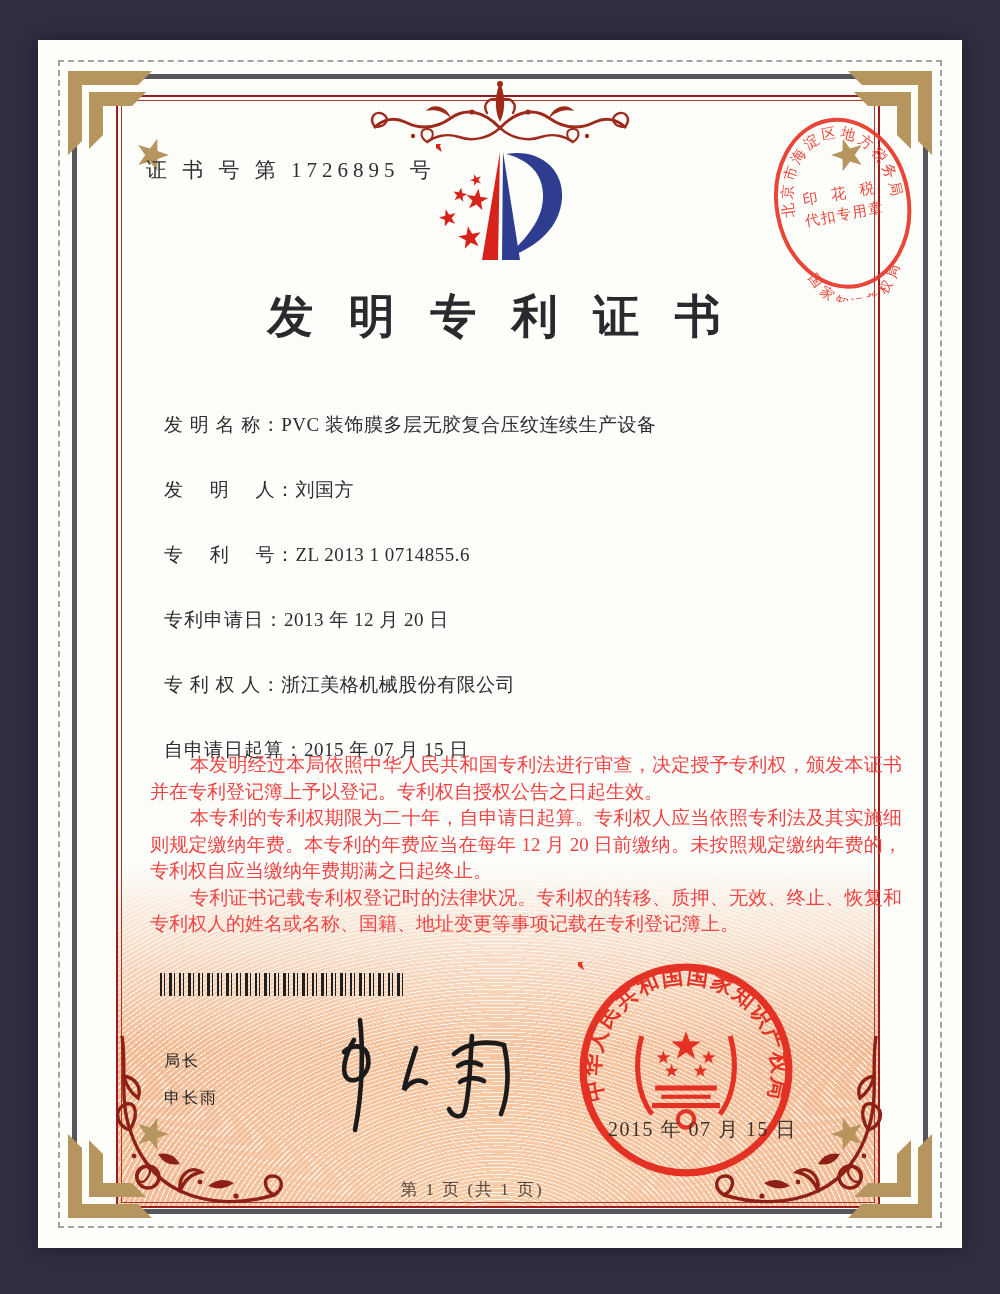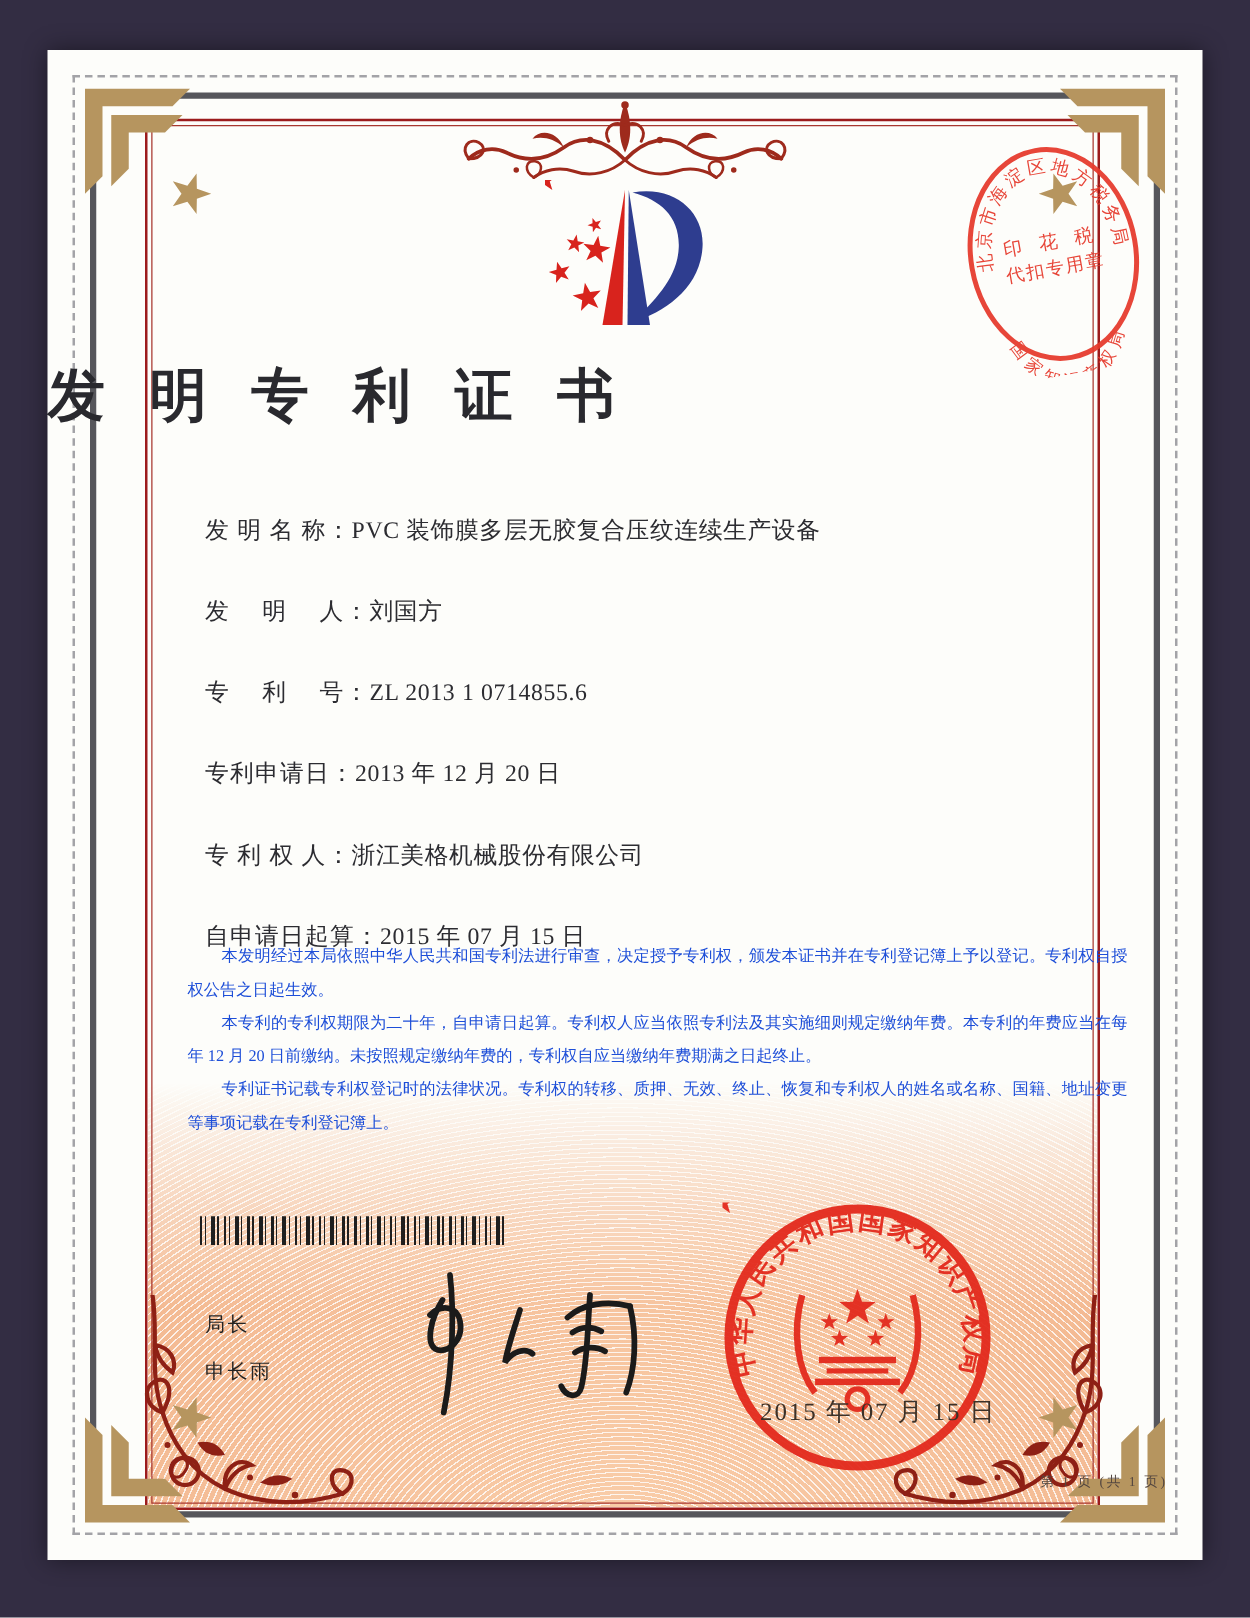--- a/index.html
+++ b/index.html
@@ -35,44 +35,44 @@
   .flourish-top{position:absolute;left:50%;top:36px;transform:translateX(-50%);
     width:270px;height:96px;z-index:3;}
   .floral{position:absolute;width:195px;height:178px;z-index:3;}
   .floral.bl{left:74px;bottom:34px;}
   .floral.br{right:76px;bottom:34px;transform:scaleX(-1);}
   .cert-no{position:absolute;left:108px;top:116px;z-index:4;
     font-size:21px;letter-spacing:5px;color:#2e2e33;}
   .logo{position:absolute;left:398px;top:104px;width:134px;height:126px;z-index:4;}
   .tax-seal{position:absolute;left:726px;top:70px;width:160px;height:190px;
     transform:rotate(-10deg);z-index:5;opacity:.93;}
-  .title{position:absolute;left:0;right:0;top:246px;z-index:4;text-align:left;
+  .title{position:absolute;left:0;right:0;top:246px;z-index:4;text-align:center;
     font-size:46px;font-weight:bold;letter-spacing:12px;color:#29292e;}
   .fields{position:absolute;left:126px;top:356px;right:100px;z-index:4;
     font-size:19px;color:#2c2c31;}
   .field-row{margin:16px 0 39px 0;line-height:26px;}
   .field-label{white-space:pre;letter-spacing:1px;}
   .field-value{letter-spacing:.5px;}
   .body-text{position:absolute;left:112px;top:712px;width:752px;z-index:4;
-    font-size:13px;line-height:26.5px;color:#1d4ed8;text-align:justify;}
+    font-size:19px;line-height:26.5px;color:#ef4444;text-align:justify;}
   .body-text p{margin:0;text-indent:2.1em;}
   .barcode{position:absolute;left:122px;top:933px;width:244px;height:23px;z-index:4;
     background:repeating-linear-gradient(90deg,
       #1f1f1f 0 2px,transparent 2px 4px,#1f1f1f 4px 5px,transparent 5px 9px,
       #1f1f1f 9px 12px,transparent 12px 14px,#1f1f1f 14px 15px,transparent 15px 19px);
   }
   .signer{position:absolute;left:126px;top:1002px;z-index:4;
     font-family:"Liberation Sans","DejaVu Sans",sans-serif;
     font-size:16px;line-height:37px;color:#232323;font-weight:500;letter-spacing:2px;}
   .signature{position:absolute;left:256px;top:972px;width:250px;height:128px;z-index:4;}
   .office-seal{position:absolute;left:540px;top:922px;width:216px;height:216px;z-index:5;opacity:.95;}
   .seal-date{position:absolute;left:570px;top:1076px;z-index:6;
     font-size:20px;letter-spacing:1.5px;color:#3c3128;}
-  .footer{position:absolute;left:0;width:924px;top:1138px;z-index:4;text-align:right;
-    transform:translateX(-28px);font-size:11px;letter-spacing:2px;color:#544740;}
+  .footer{position:absolute;left:0;width:924px;top:1138px;z-index:4;text-align:center;
+    transform:translateX(-28px);font-size:17px;letter-spacing:2px;color:#544740;}
   svg text{font-family:"Liberation Serif","DejaVu Serif",serif;}
 </style>
 </head>
 <body>
 
 <div class="page">
 
   <div class="border-dashed"></div>
   <div class="border-gray"></div>
   <div class="guilloche"></div>
@@ -144,20 +144,21 @@
       <circle cx="36" cy="141" r="11"></circle>
       <path d="M36,141 c7,-9 -6,-16 -11,-5 c-4,9 6,14 11,5" stroke-width="2.4"></path>
       <path d="M46,118 q15,-3 22,10 q-15,3 -22,-10" fill="#8e2015" stroke="none"></path>
       <path d="M96,150 q13,-10 26,-3 q-12,9 -26,3" fill="#8e2015" stroke="none"></path>
       <circle cx="124" cy="160" r="2.6" fill="#8e2015" stroke="none"></circle>
       <circle cx="88" cy="146" r="2.4" fill="#8e2015" stroke="none"></circle>
       <circle cx="22" cy="120" r="2.4" fill="#8e2015" stroke="none"></circle>
     </g>
   </svg>
 
+  <div class="cert-no">证 书 号 第 1726895 号</div>
 
   <svg class="logo" viewBox="0 0 134 126">
     <path d="M70,10 C104,4 128,26 126,54 C124,86 97,105 70,114 C89,95 106,78 107,54 C108,30 93,16 70,10 Z" fill="#2e3d8f"></path>
     <polygon points="64,8 46,116 62,116" fill="#d8231d"></polygon>
     <polygon points="67,8 66,116 84,116" fill="#2e3d8f"></polygon>
     <g fill="#d8231d">
       <path id="lstar" d="M0,-10 L2.35,-3.24 L9.51,-3.09 L3.8,1.24 L5.88,8.09 L0,4 L-5.88,8.09 L-3.8,1.24 L-9.51,-3.09 L-2.35,-3.24 Z"></path>
       <use href="#lstar" transform="translate(12,74) scale(0.9) rotate(-15)"></use>
       <use href="#lstar" transform="translate(24,51) scale(0.75) rotate(10)"></use>
       <use href="#lstar" transform="translate(40,36) scale(0.6) rotate(-20)"></use>

